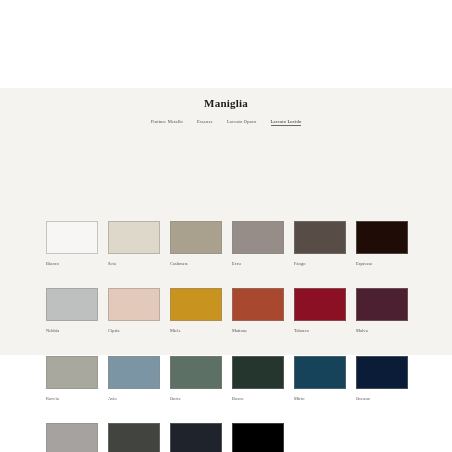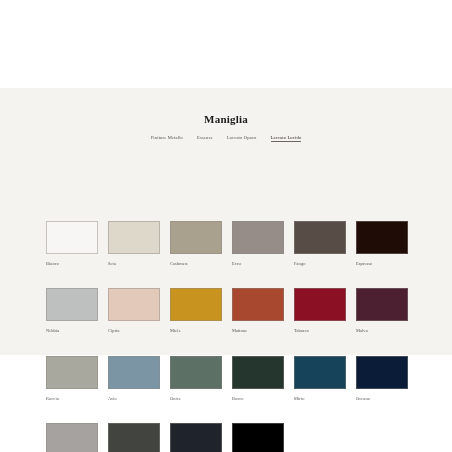--- a/index.html
+++ b/index.html
@@ -29,21 +29,21 @@
     box-sizing: border-box;
   }
   .panel-title {
     text-align: center;
     font-family: "Liberation Serif", "DejaVu Serif", serif;
     font-size: 11px;
     font-weight: bold;
     color: #1c1c1c;
     letter-spacing: 0.2px;
     margin: 0;
-    padding-top: 25px;
+    padding-top: 9px;
   }
   .tabs {
     display: flex;
     justify-content: center;
     align-items: center;
     gap: 14px;
     margin-top: 10px;
   }
   .tab {
     font-family: "Liberation Serif", "DejaVu Serif", serif;

